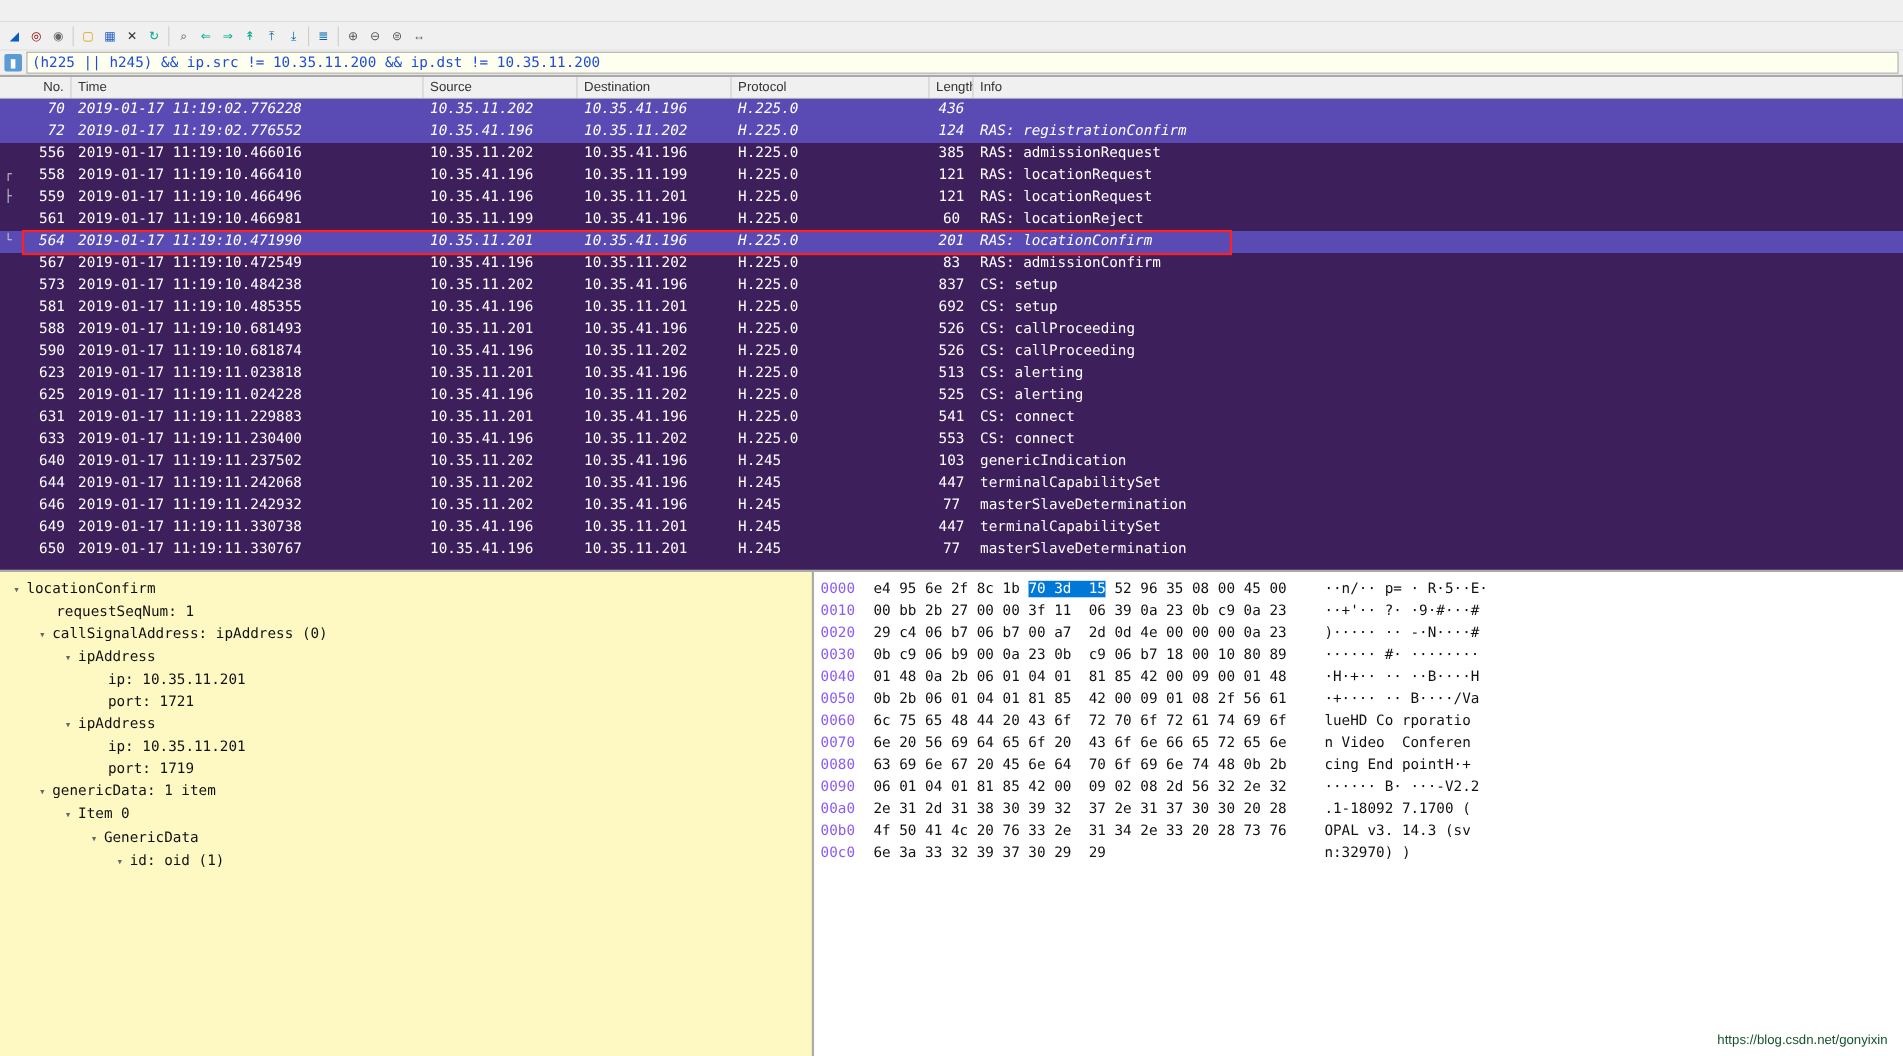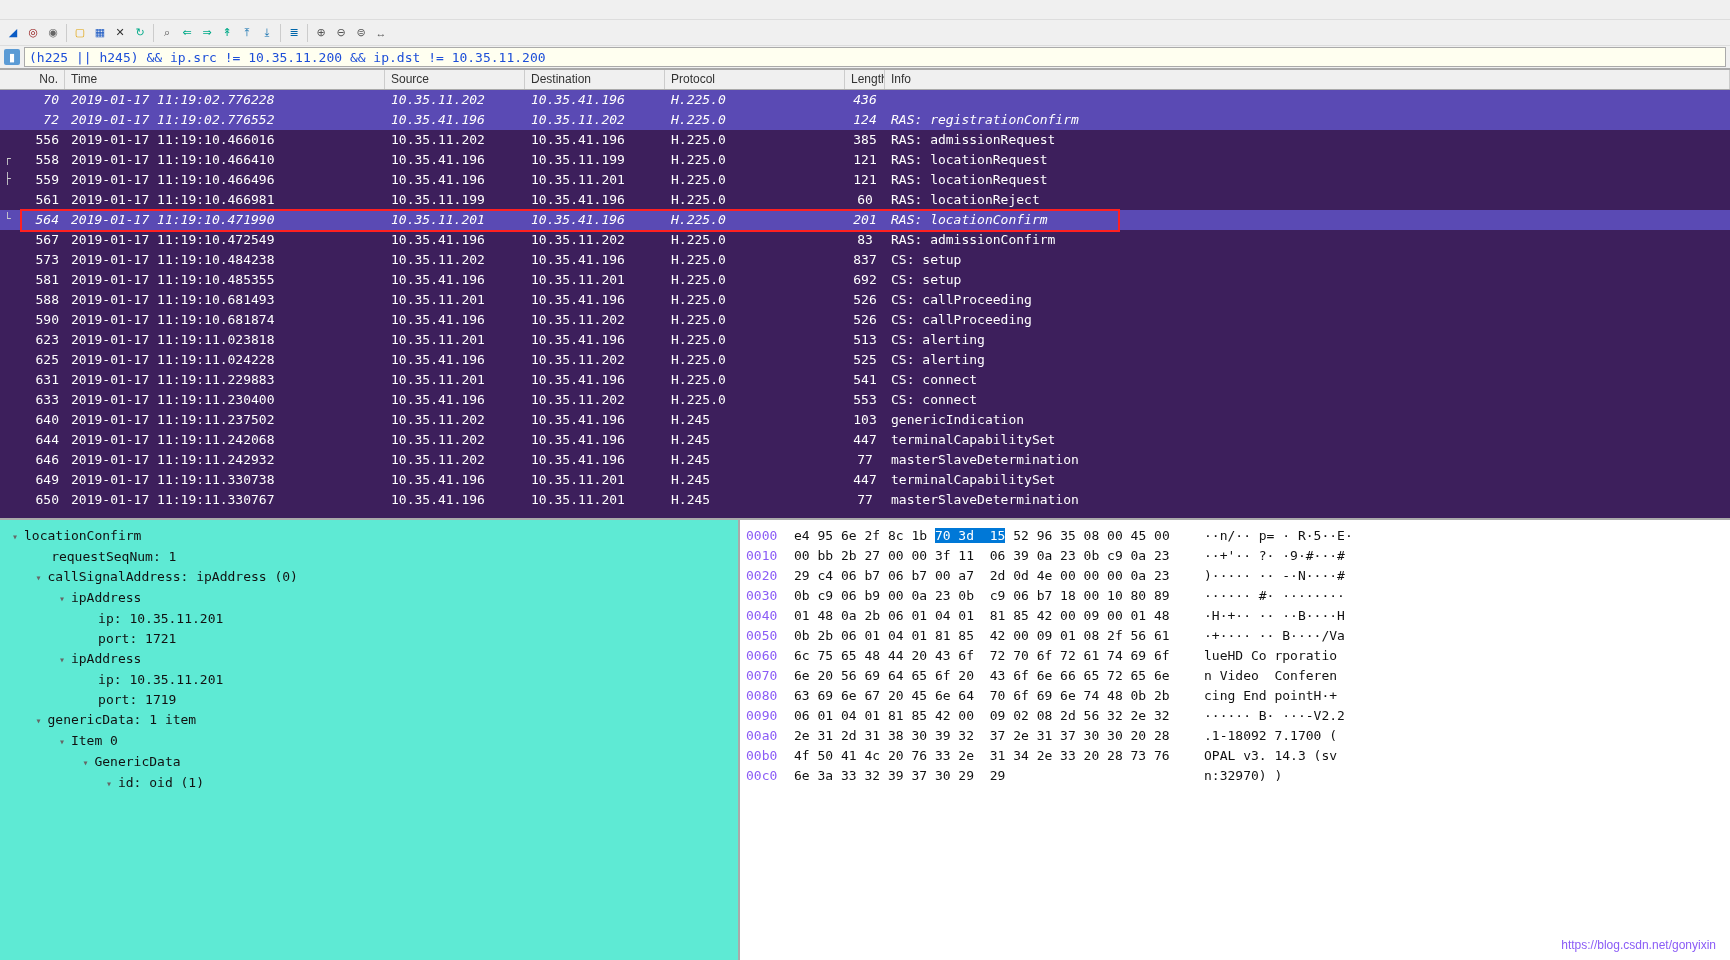--- a/index.html
+++ b/index.html
@@ -21,30 +21,30 @@
   .red-outline { position:absolute; left:20px; width:1100px; border:2px solid #ff2020; pointer-events:none; z-index:5; }
   .c-no { width:65px; text-align:right; }
   .c-time { width:320px; }
   .c-src { width:140px; }
   .c-dst { width:140px; }
   .c-proto { width:180px; }
   .c-len { width:40px; text-align:center; }
   .c-info { flex:1; }
   .tree-mark { position:absolute; left:4px; color:#ccc; font-size:11px; }
   .bottom-split { display:flex; height:calc(100vh - 518px); border-top:2px solid #aaa; }
-  .details-pane { width:740px; background:#5eead4; overflow:auto; padding:6px 12px; border-right:2px solid #aaa; font-family:Consolas, monospace; font-size:13px; line-height:20px; }
+  .details-pane { width:740px; background:#fef9c3; overflow:auto; padding:6px 12px; border-right:2px solid #aaa; font-family:Consolas, monospace; font-size:13px; line-height:20px; }
   .tree-node { white-space:pre; color:#111; }
   .expander { color:#666; font-size:10px; display:inline-block; width:12px; }
   .hex-pane { flex:1; overflow:auto; background:#fff; padding:6px; font-family:Consolas, monospace; font-size:13px; line-height:20px; }
   .hex-row { display:flex; }
   .hex-off { width:48px; color:#8b5cf6; }
   .hex-bytes { width:380px; color:#111; white-space:pre; }
   .hex-ascii { flex:1; color:#111; white-space:pre; padding-left:30px; }
   .hex-hl { background:#0078d7; color:#fff; }
-  .watermark { position:fixed; right:14px; bottom:8px; font-size:12px; color:#8b5cf6; pointer-events:none; }
+  .watermark { position:fixed; right:14px; bottom:8px; font-size:12px; color:#14532d; pointer-events:none; }
 </style>
 </head>
 <body>
 
 <div class="menu-bar"></div>
 
 <div class="toolbar">
   <span class="tb-icon" style="color:#0a5bc4">◢</span>
   <span class="tb-icon" style="color:#8b0000">◎</span>
   <span class="tb-icon" style="color:#666">◉</span>

